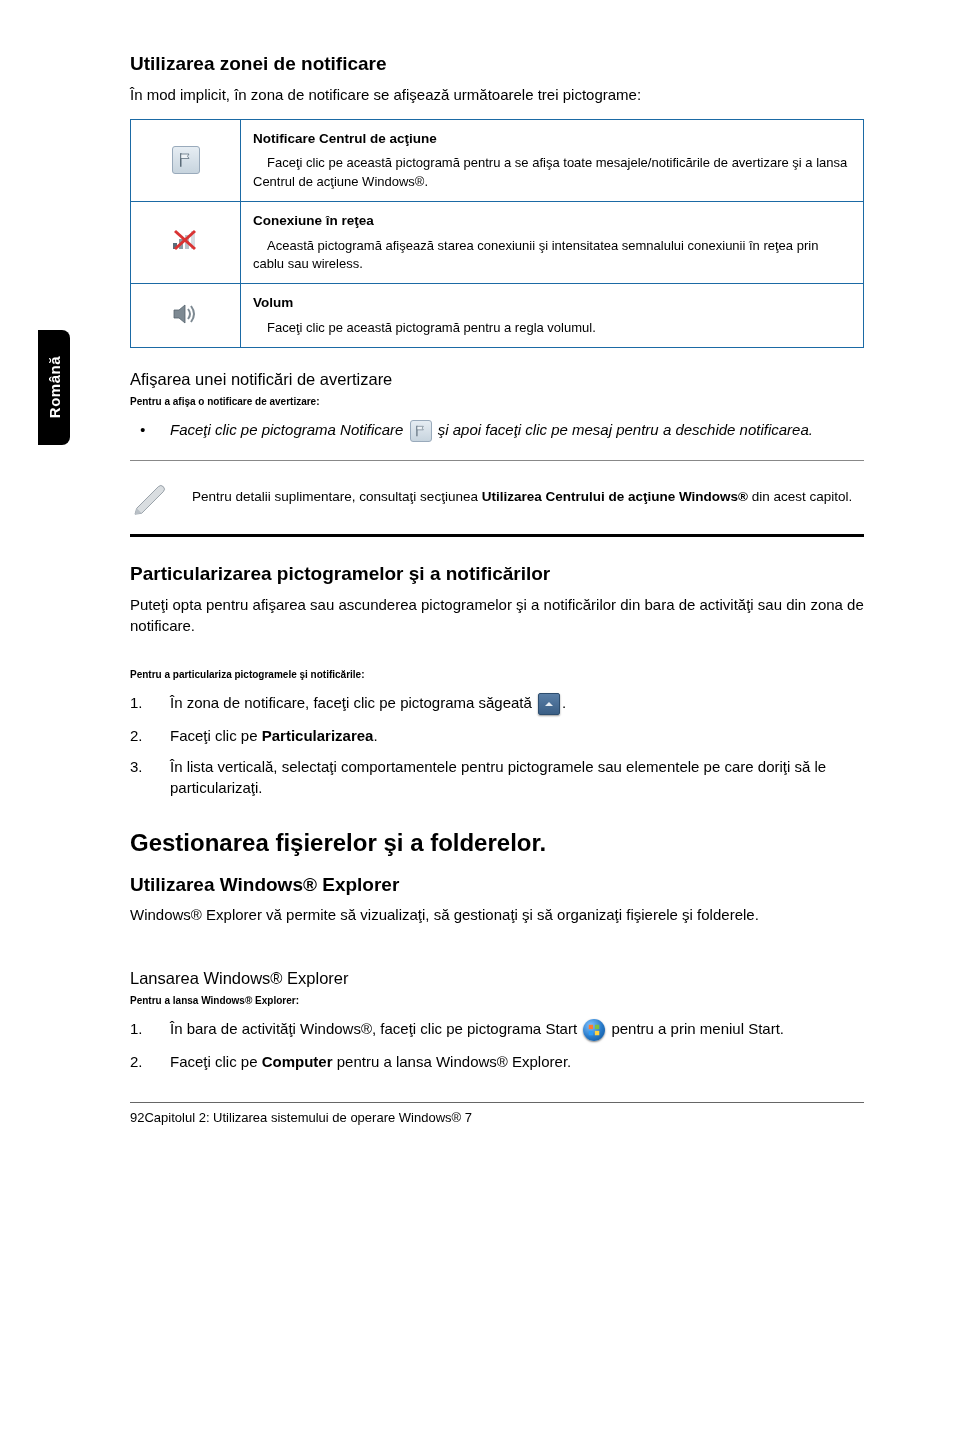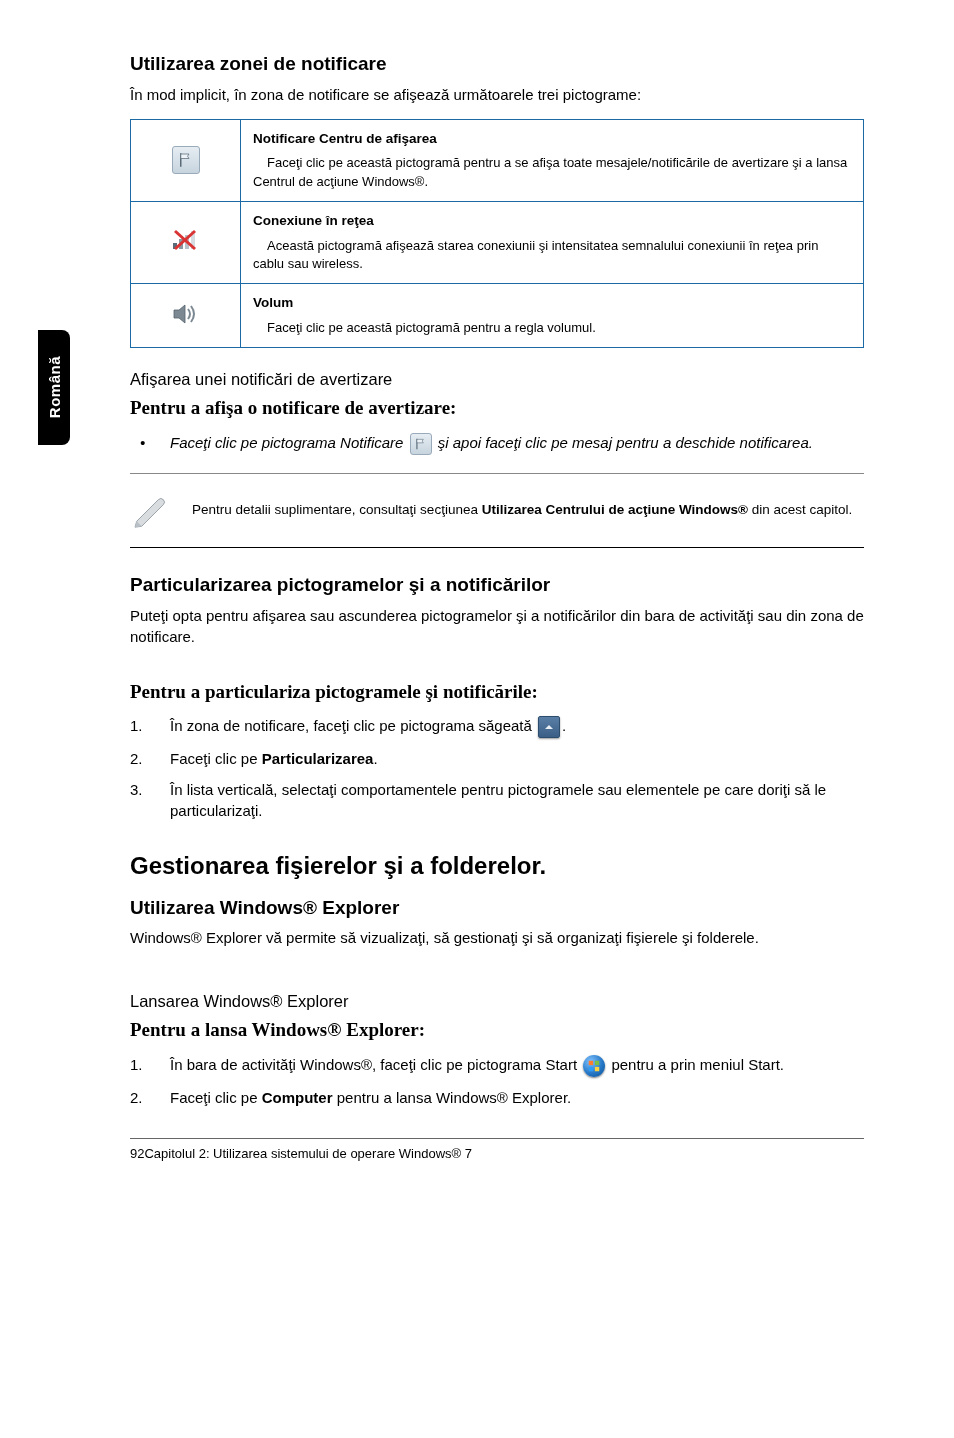--- a/index.html
+++ b/index.html
@@ -67,30 +67,30 @@
     padding: 12px;
   }
   .cell-title { font-weight: bold; display: block; margin-bottom: 6px; font-size: 13.5px; }
   .cell-desc { font-size: 13px; margin-left: 14px; }
   h3.sub {
     font-size: 16.5px;
     font-weight: normal;
     margin-top: 10px;
     margin-bottom: 4px;
   }
-  .bold-line { font-weight: bold; font-size: 19px; margin-bottom: 10px; font-family: Liberation Serif, serif; }
+  .bold-line { font-weight: bold; font-size: 10px; margin-bottom: 10px; }
   ul.dash { list-style: none; margin-left: 0; padding-left: 0; }
   ul.dash li { position: relative; padding-left: 40px; margin-bottom: 8px; font-style: italic; }
   ul.dash li::before { content: "•"; position: absolute; left: 10px; top: 0; }
   ol.num { list-style: none; padding-left: 0; margin-top: 10px; }
   ol.num li { position: relative; padding-left: 40px; margin-bottom: 10px; }
   ol.num li .num-label { position: absolute; left: 0; top: 0; width: 28px; }
   .note-box {
     border-top: 1px solid #888;
-    border-bottom: 1px solid #000000;
+    border-bottom: 3px solid #000000;
     margin: 18px 0 24px 0;
     padding: 14px 8px 14px 0;
     display: flex;
     align-items: center;
     gap: 22px;
   }
   .note-text { font-size: 13.5px; flex: 1; }
   .inline-icon {
     display: inline-block;
     vertical-align: middle;
@@ -169,21 +169,21 @@
         <tr>
       <td class="icon-cell">
         <span class="icon-flag">
           <svg viewBox="0 0 24 24">
                 <path d="M5 3v18" stroke="#5a6b78" stroke-width="2" fill="none"></path>
                 <path d="M5 4 h11 l-2 3 l2 3 h-11 z" fill="#eef3f7" stroke="#5a6b78" stroke-width="1"></path>
               </svg>
         </span>
       </td>
       <td>
-        <span class="cell-title">Notificare Centru de afişarea</span>
+        <span class="cell-title">Notificare Centrul de acţiune</span>
         <span class="cell-desc">Faceţi clic pe această pictogramă pentru a se afişa toate mesajele/notificările de avertizare şi a lansa Centrul de acţiune Windows®.</span>
       </td>
     </tr>
     <tr>
       <td class="icon-cell">
         <span class="icon-network">
           <svg width="30" height="26" viewBox="0 0 30 26">
             <rect x="2" y="16" width="4" height="6" fill="#5a6b78"></rect>
             <rect x="8" y="12" width="4" height="10" fill="#8a98a3"></rect>
             <rect x="14" y="8" width="4" height="14" fill="#b7c1c9"></rect>

